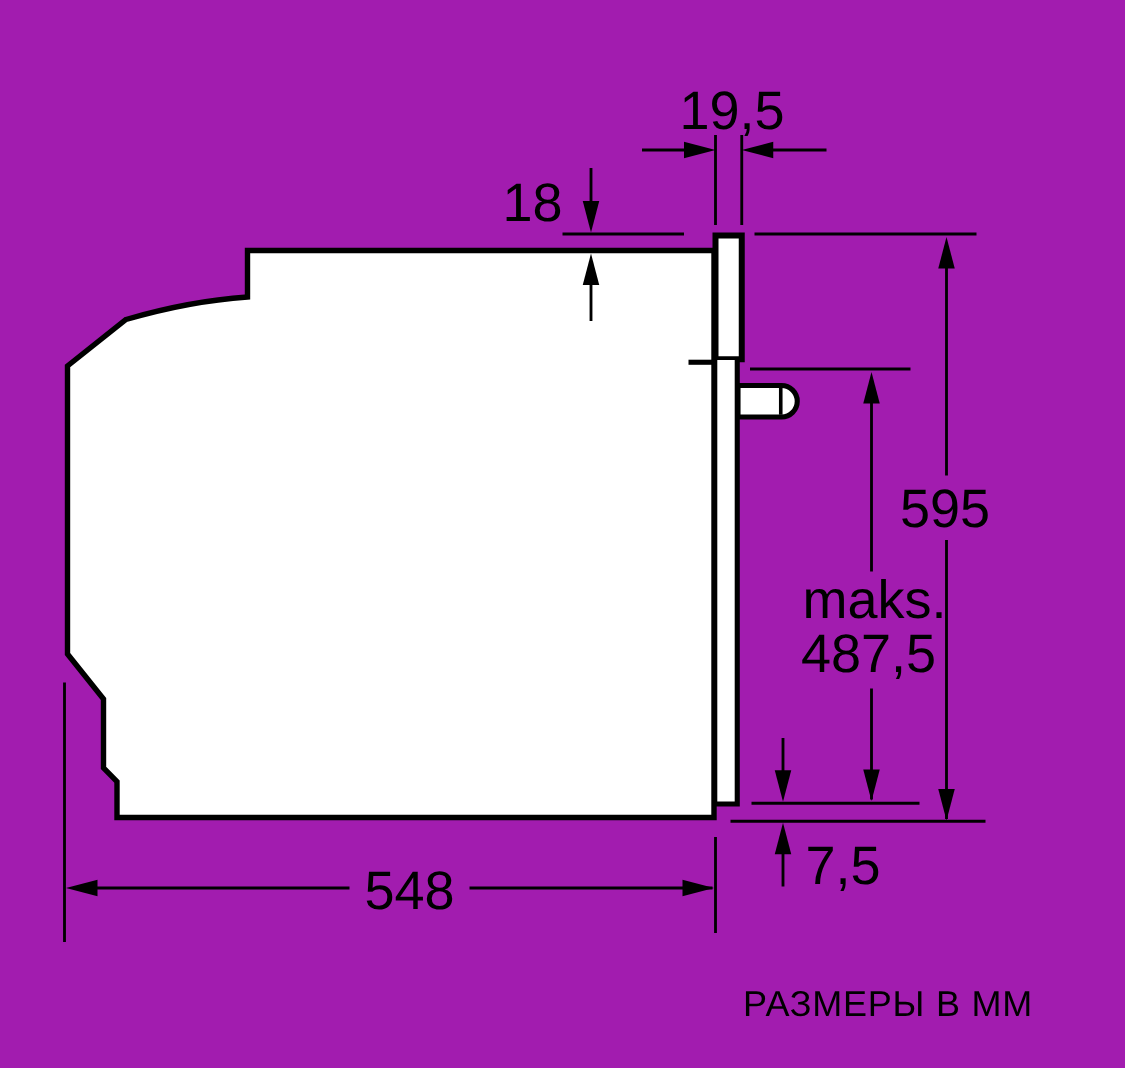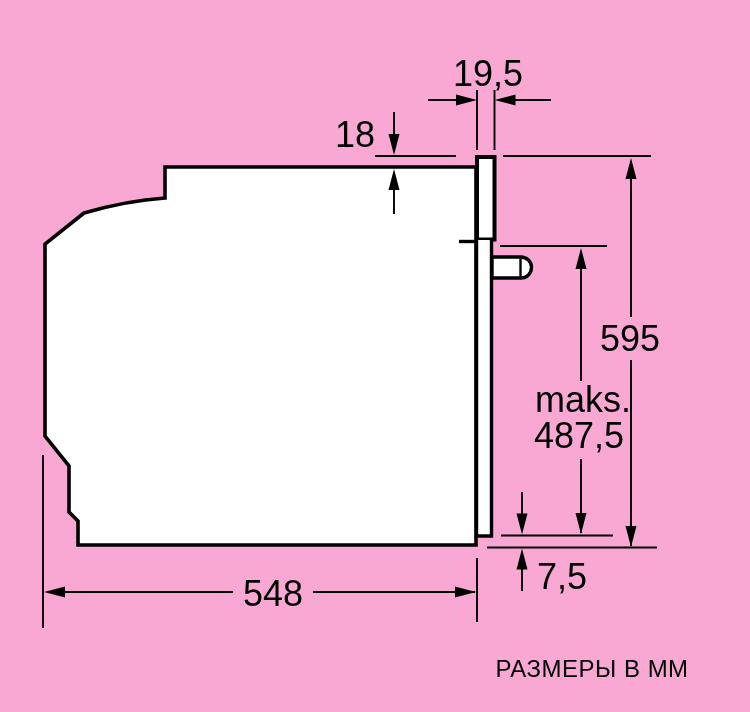--- a/index.html
+++ b/index.html
@@ -4,21 +4,21 @@
 <style>
   html, body {
     margin: 0;
     padding: 0;
     background: #ffffff;
   }
   .stage {
     position: relative;
     width: 750px;
     height: 712px;
-    background: #f9a8d4;
+    background: #a21caf;
     overflow: hidden;
   }
   svg {
     display: block;
     width: 750px;
     height: 712px;
   }
   .outline-stroke {
     stroke: #000000;
     stroke-linejoin: miter;

